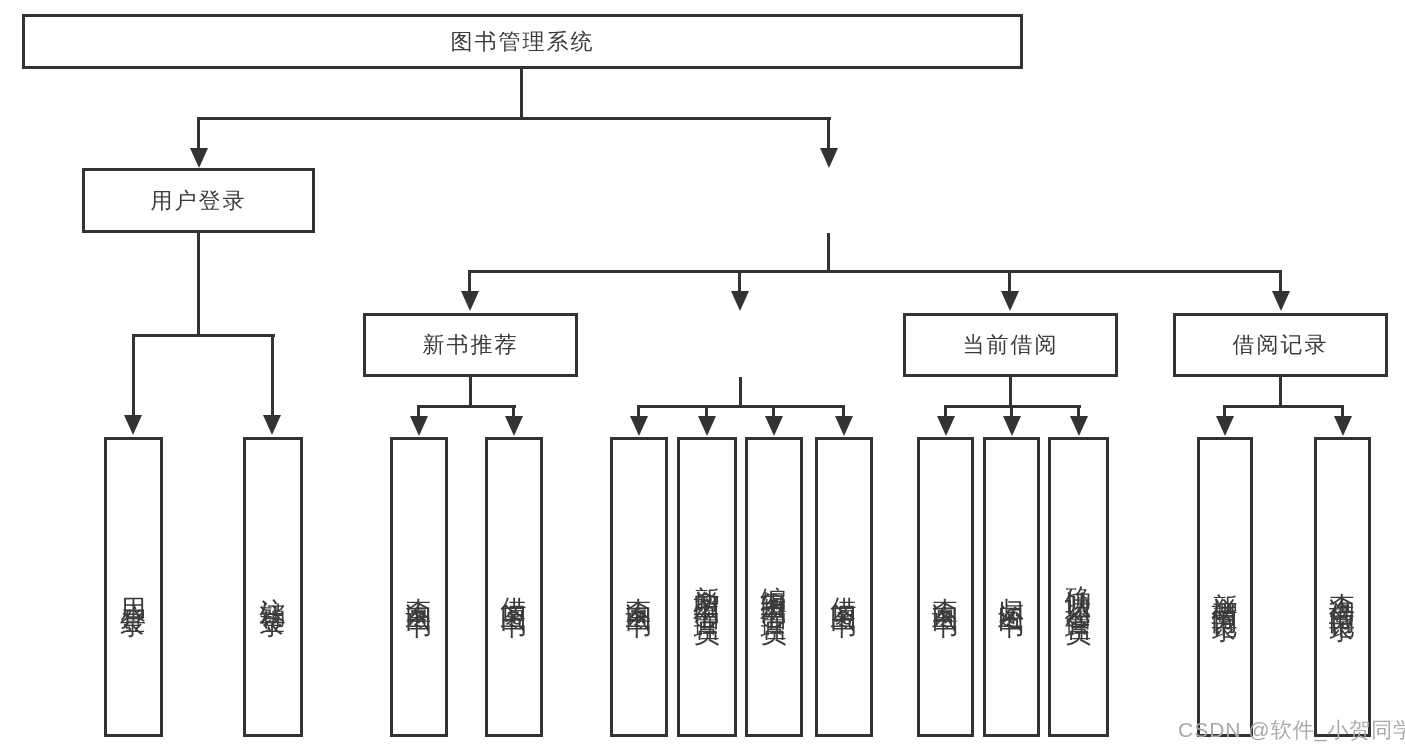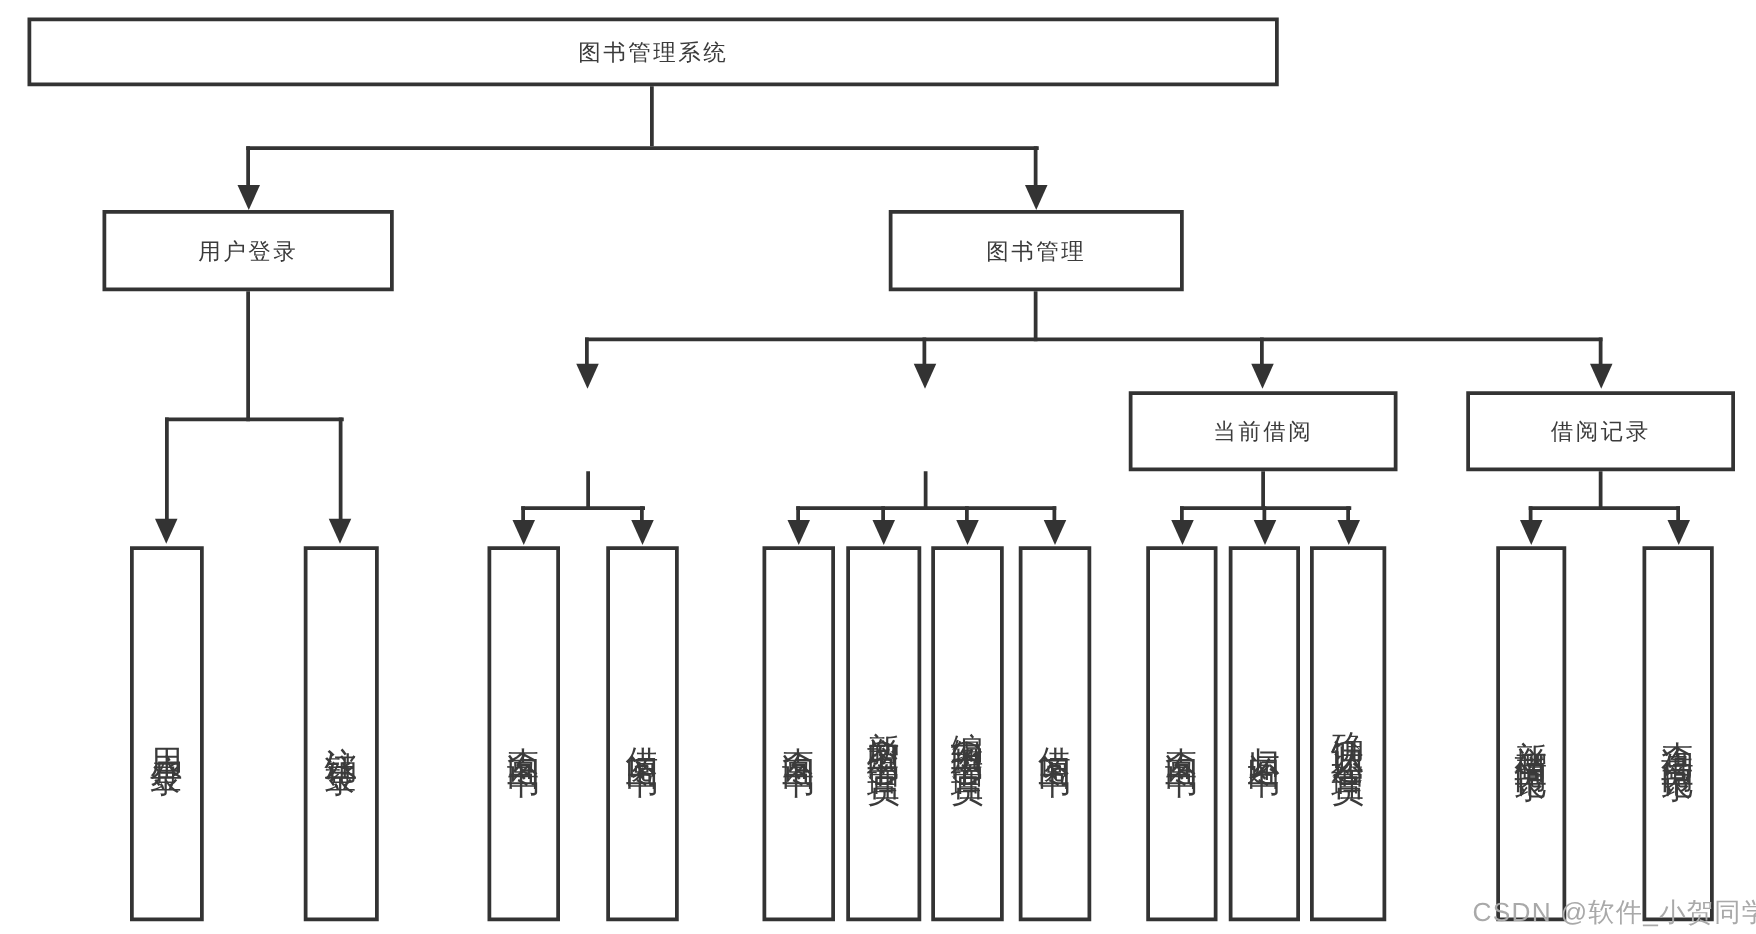--- a/index.html
+++ b/index.html
@@ -15,21 +15,21 @@
     position: absolute;
     box-sizing: border-box;
     background: #ffffff;
     border: 3px solid #333333;
     display: flex;
     align-items: center;
     justify-content: center;
     color: #3b3b3b;
   }
   .box .lbl {
-    font-size: 18px;
+    font-size: 22px;
     letter-spacing: 2px;
     white-space: nowrap;
   }
   .vbox .lbl {
     writing-mode: vertical-rl;
     text-orientation: mixed;
     font-size: 26px;
     letter-spacing: 5px;
     line-height: 1;
     white-space: nowrap;
@@ -66,42 +66,42 @@
   <div class="vline" style="left:520px;top:69px;height:48px"></div>
   <div class="hline" style="left:197px;top:117px;width:634px"></div>
   <div class="vline" style="left:197px;top:117px;height:34px"></div>
   <div class="arrow" style="left:190px;top:148px"></div>
   <div class="vline" style="left:827px;top:117px;height:34px"></div>
   <div class="arrow" style="left:820px;top:148px"></div>
 
   <div class="box" style="left:82px;top:168px;width:233px;height:65px">
     <span class="lbl">用户登录</span>
   </div>
-  <div class="box" style="left:711px;top:168px;width:236px;height:65px">
-    <span class="lbl">图书管理</span>
-  </div>
 
   <div class="vline" style="left:197px;top:233px;height:104px"></div>
   <div class="hline" style="left:132px;top:334px;width:143px"></div>
   <div class="vline" style="left:132px;top:334px;height:82px"></div>
   <div class="arrow" style="left:124px;top:415px"></div>
   <div class="vline" style="left:271px;top:334px;height:82px"></div>
   <div class="arrow" style="left:263px;top:415px"></div>
 
   <div class="vline" style="left:827px;top:233px;height:40px"></div>
   <div class="hline" style="left:468px;top:270px;width:814px"></div>
   <div class="vline" style="left:468px;top:270px;height:22px"></div>
   <div class="arrow" style="left:461px;top:291px"></div>
   <div class="vline" style="left:738px;top:270px;height:22px"></div>
   <div class="arrow" style="left:731px;top:291px"></div>
   <div class="vline" style="left:1008px;top:270px;height:22px"></div>
   <div class="arrow" style="left:1001px;top:291px"></div>
   <div class="vline" style="left:1279px;top:270px;height:22px"></div>
   <div class="arrow" style="left:1272px;top:291px"></div>
 
+  <div class="box" style="left:363px;top:313px;width:215px;height:64px">
+    <span class="lbl">新书推荐</span>
+  </div>
   <div class="box" style="left:1173px;top:313px;width:215px;height:64px">
     <span class="lbl">借阅记录</span>
   </div>
   <div class="box" style="left:903px;top:313px;width:215px;height:64px">
     <span class="lbl">当前借阅</span>
   </div>
 
   <div class="vline" style="left:469px;top:377px;height:31px"></div>
   <div class="hline" style="left:417px;top:405px;width:99px"></div>
   <div class="vline" style="left:417px;top:405px;height:13px"></div>

